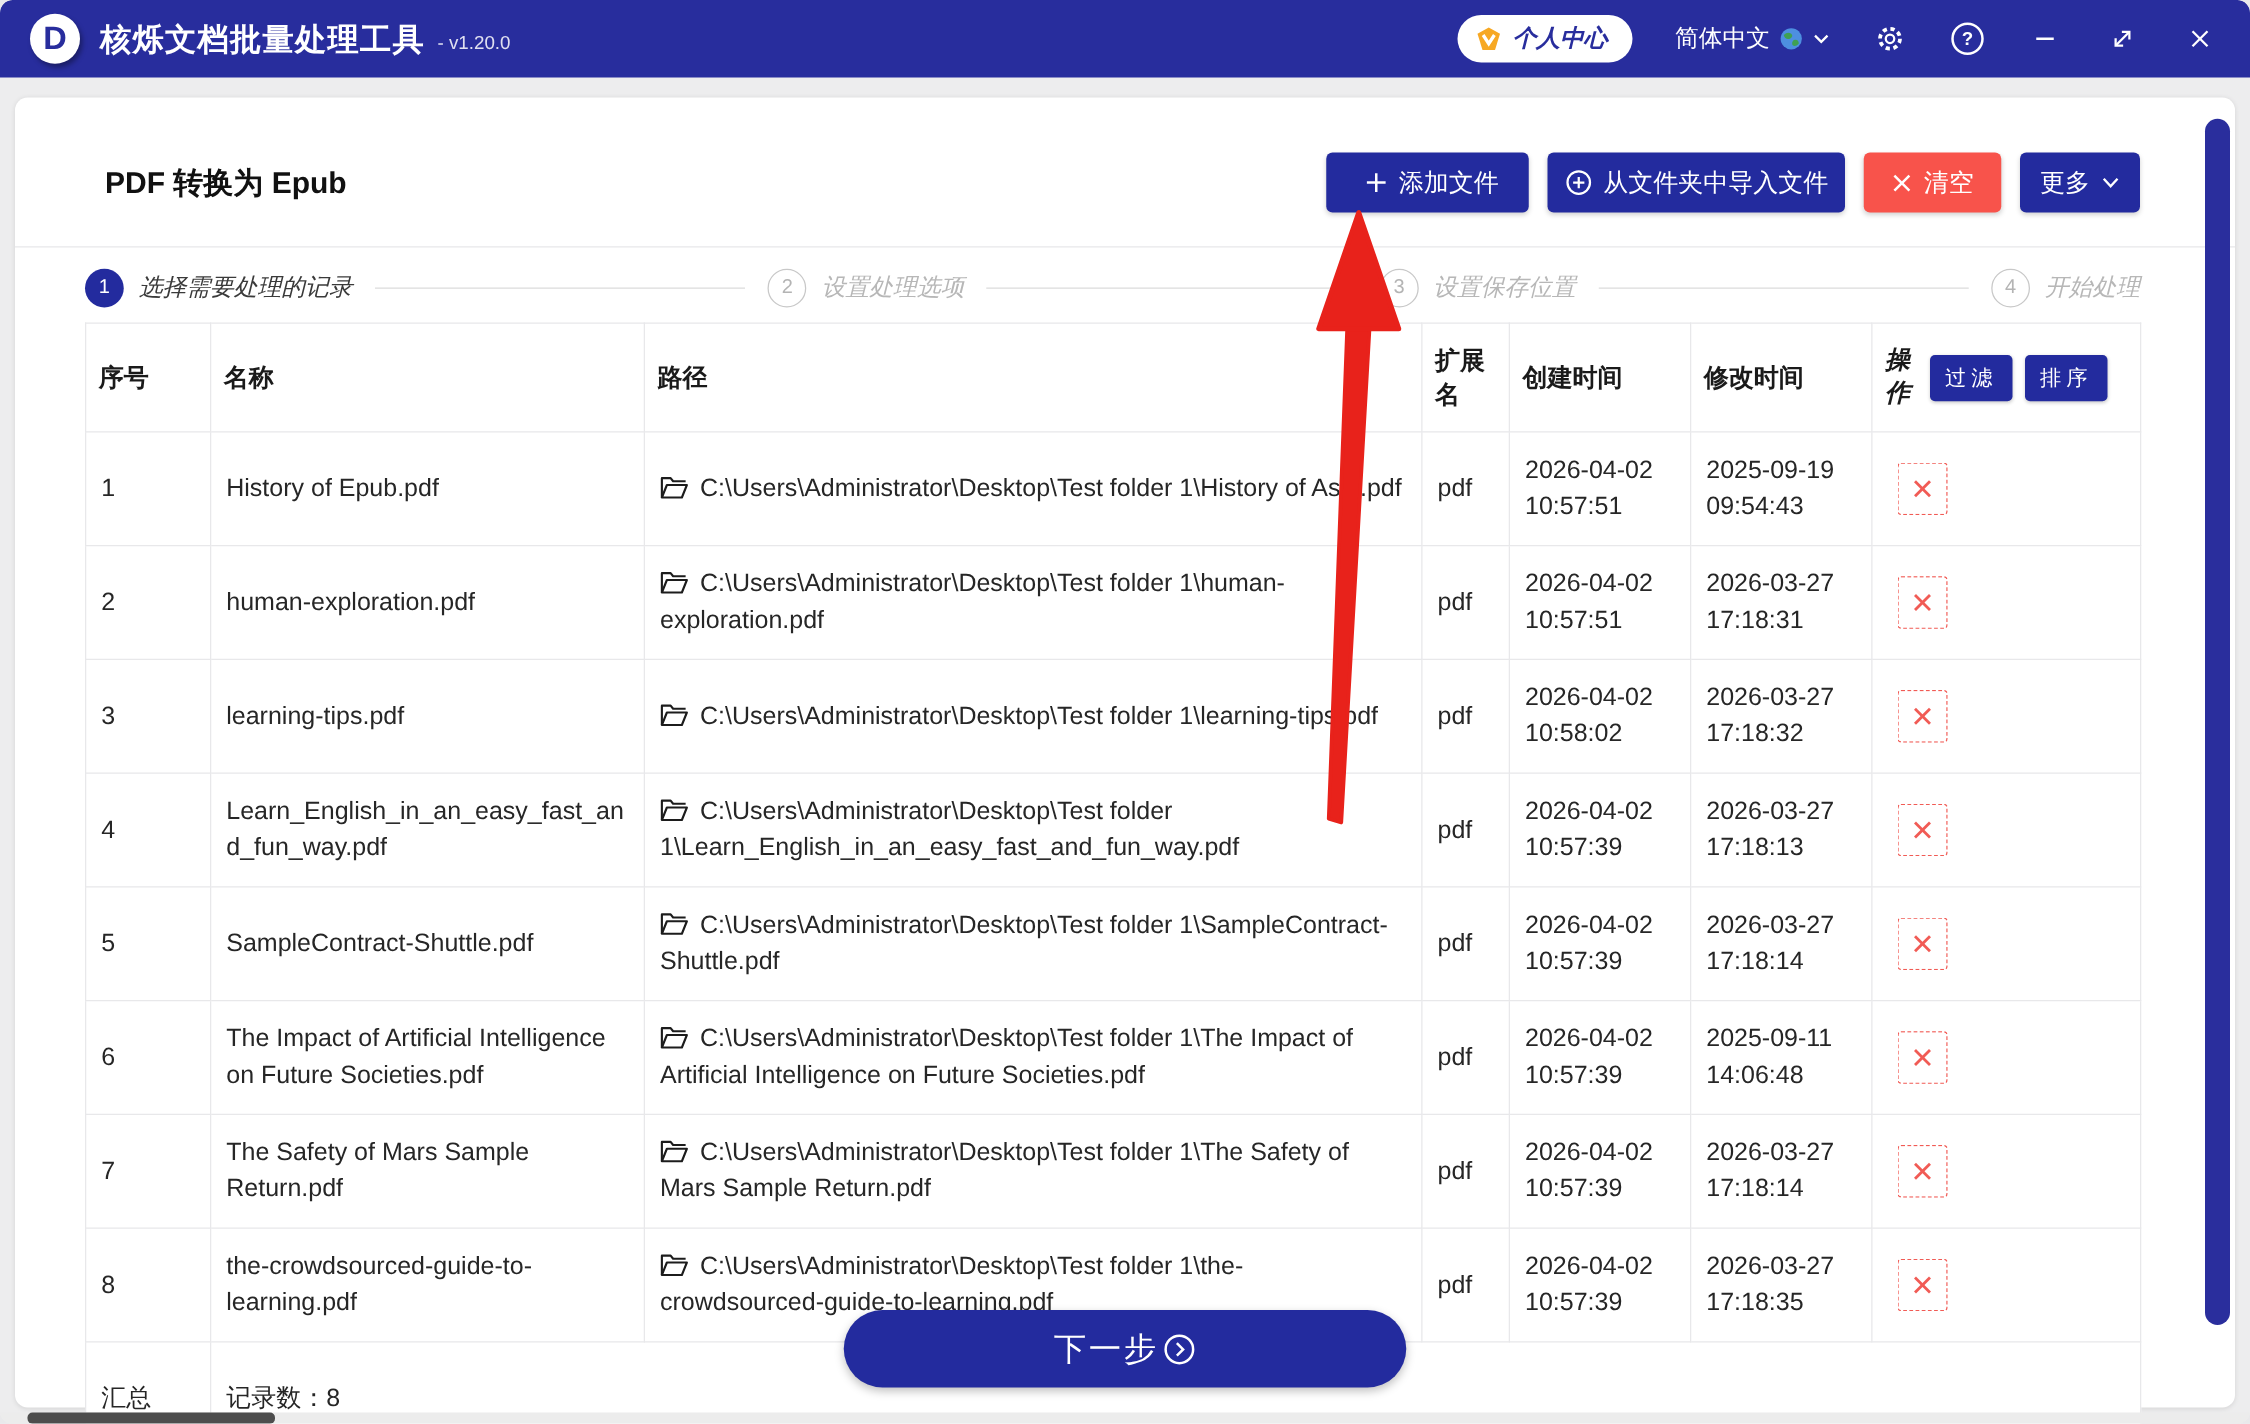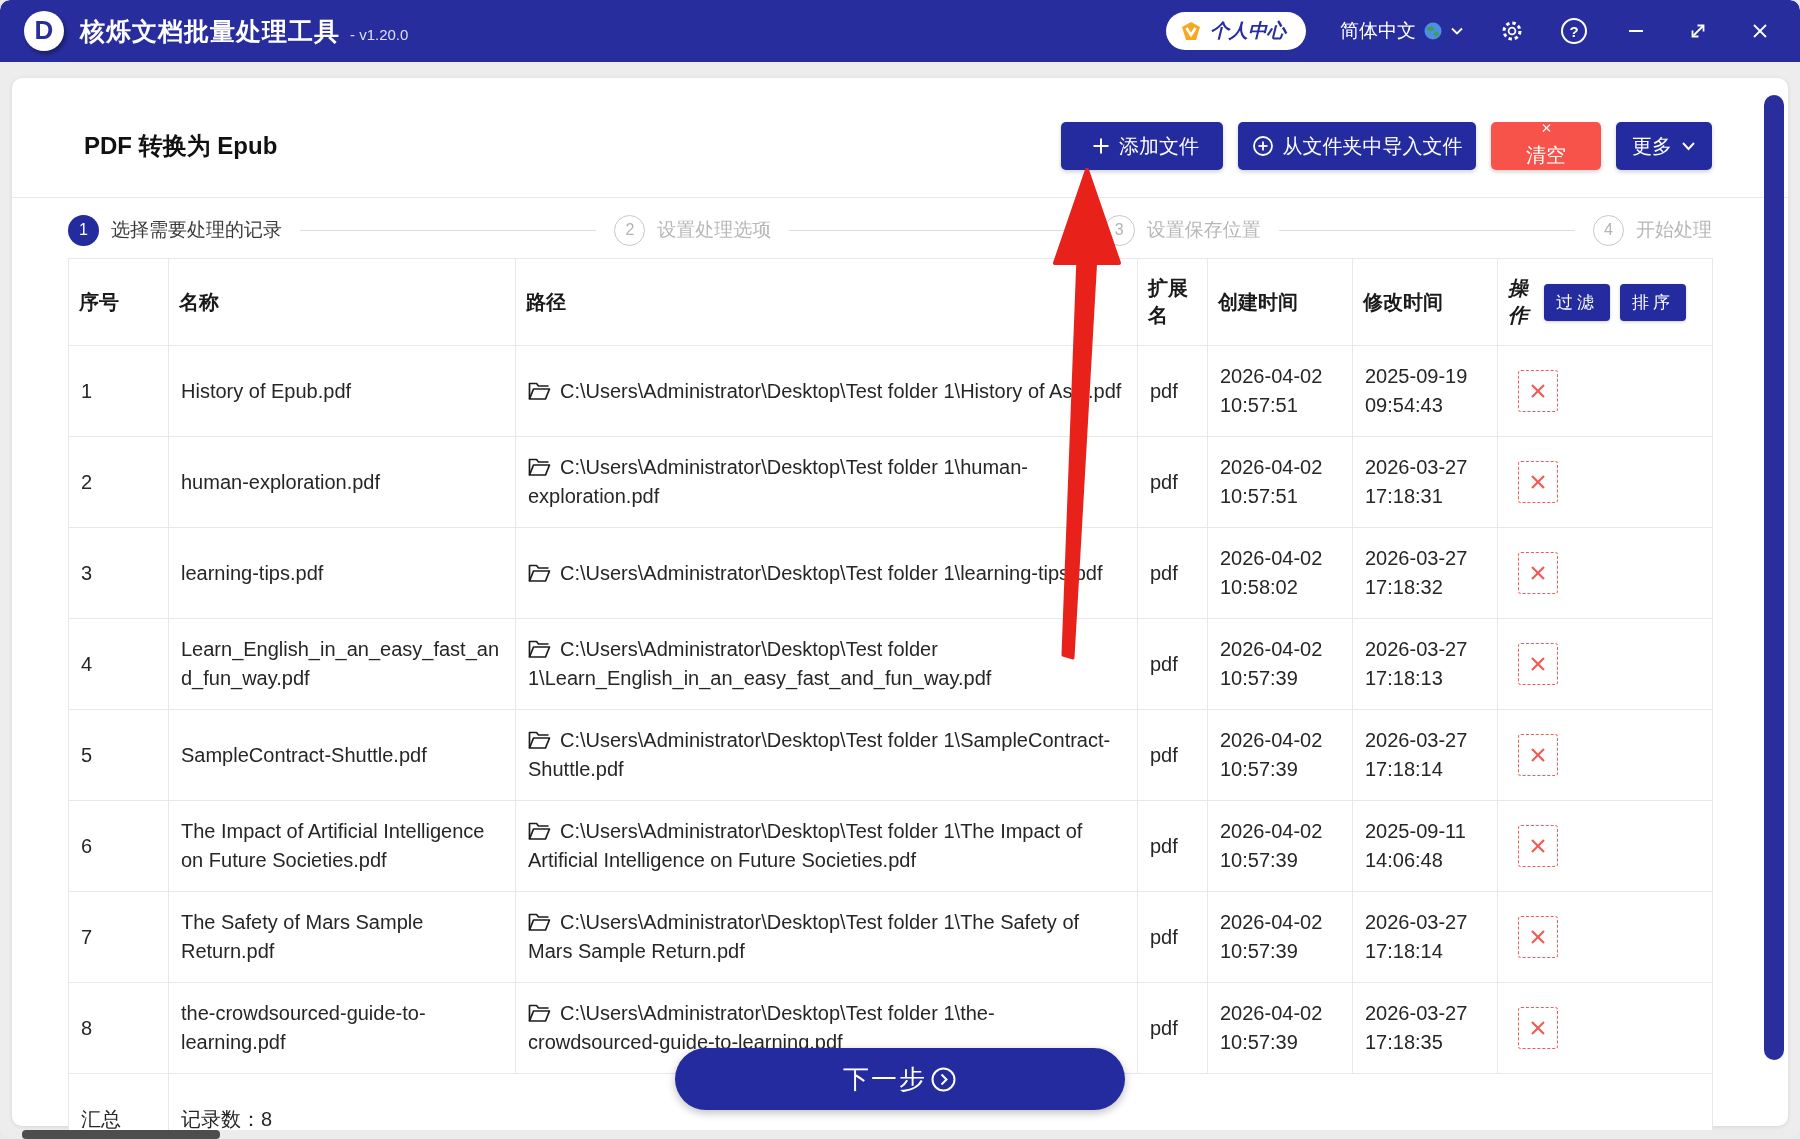--- a/index.html
+++ b/index.html
@@ -23,32 +23,32 @@
   .toolbar-divider{position:absolute;left:12px;top:197px;width:1776px;height:1px;background:#e8e8ea;}
 
   
   .toolbar{position:absolute;left:68px;top:122px;width:1644px;height:48px;display:flex;align-items:center;}
   .btn{display:flex;align-items:center;justify-content:center;gap:9px;height:48px;border:none;border-radius:5px;background:#232B9E;color:#fff;font-size:20px;cursor:pointer;box-shadow:0 2px 4px rgba(0,0,0,.18);font-family:inherit;}
   .btn-back{border-radius:24px;padding:0 26px;font-weight:bold;height:47px;}
   .page-title{margin-left:16px;font-size:24px;font-weight:bold;color:#111;}
   .toolbar-right{margin-left:auto;display:flex;gap:15px;}
   .btn-add{width:162px;padding-left:13px;}
   .btn-import{width:238px;}
-  .btn-clear{width:110px;background:#F8534B;flex-direction:column;}
+  .btn-clear{width:110px;background:#F8534B;}
   .btn-more{width:96px;}
 
   
   .steps{position:absolute;left:68px;top:212px;width:1644px;height:36px;display:flex;align-items:center;}
   .step{display:flex;align-items:center;gap:12px;white-space:nowrap;}
   .step-circle{width:31px;height:31px;border-radius:50%;display:flex;align-items:center;justify-content:center;font-size:16px;box-sizing:border-box;}
   .step.active .step-circle{background:#232B9E;color:#fff;}
   .step.active .step-label{color:#3a3a3a;}
   .step:not(.active) .step-circle{background:#fff;border:1px solid #c8c8c8;color:#b4b4b4;}
   .step:not(.active) .step-label{color:#b7b7b7;}
-  .step-label{font-size:19px;}
+  .step-label{font-size:19px;font-style:italic;}
   .step-line{flex:1;height:1px;background:#dcdcdc;margin:0 18px;}
 
   
   table.files{position:absolute;left:68px;top:258px;width:1644px;border-collapse:collapse;table-layout:fixed;background:#fff;}
   table.files th,table.files td{border:1px solid #e8e8ea;vertical-align:middle;text-align:left;box-sizing:border-box;}
   table.files th{height:87px;font-size:20px;font-weight:bold;color:#1a1a1a;padding:6px 10px;}
   table.files td{height:91px;font-size:20px;color:#262626;padding:8px 12px;line-height:29px;}
   col.c-index{width:100px;} col.c-name{width:347px;} col.c-path{width:622px;}
   col.c-ext{width:70px;} col.c-created{width:145px;} col.c-modified{width:145px;} col.c-action{width:215px;}
   td.cell-name,td.cell-path{overflow-wrap:anywhere;word-break:break-word;padding-right:18px;}

